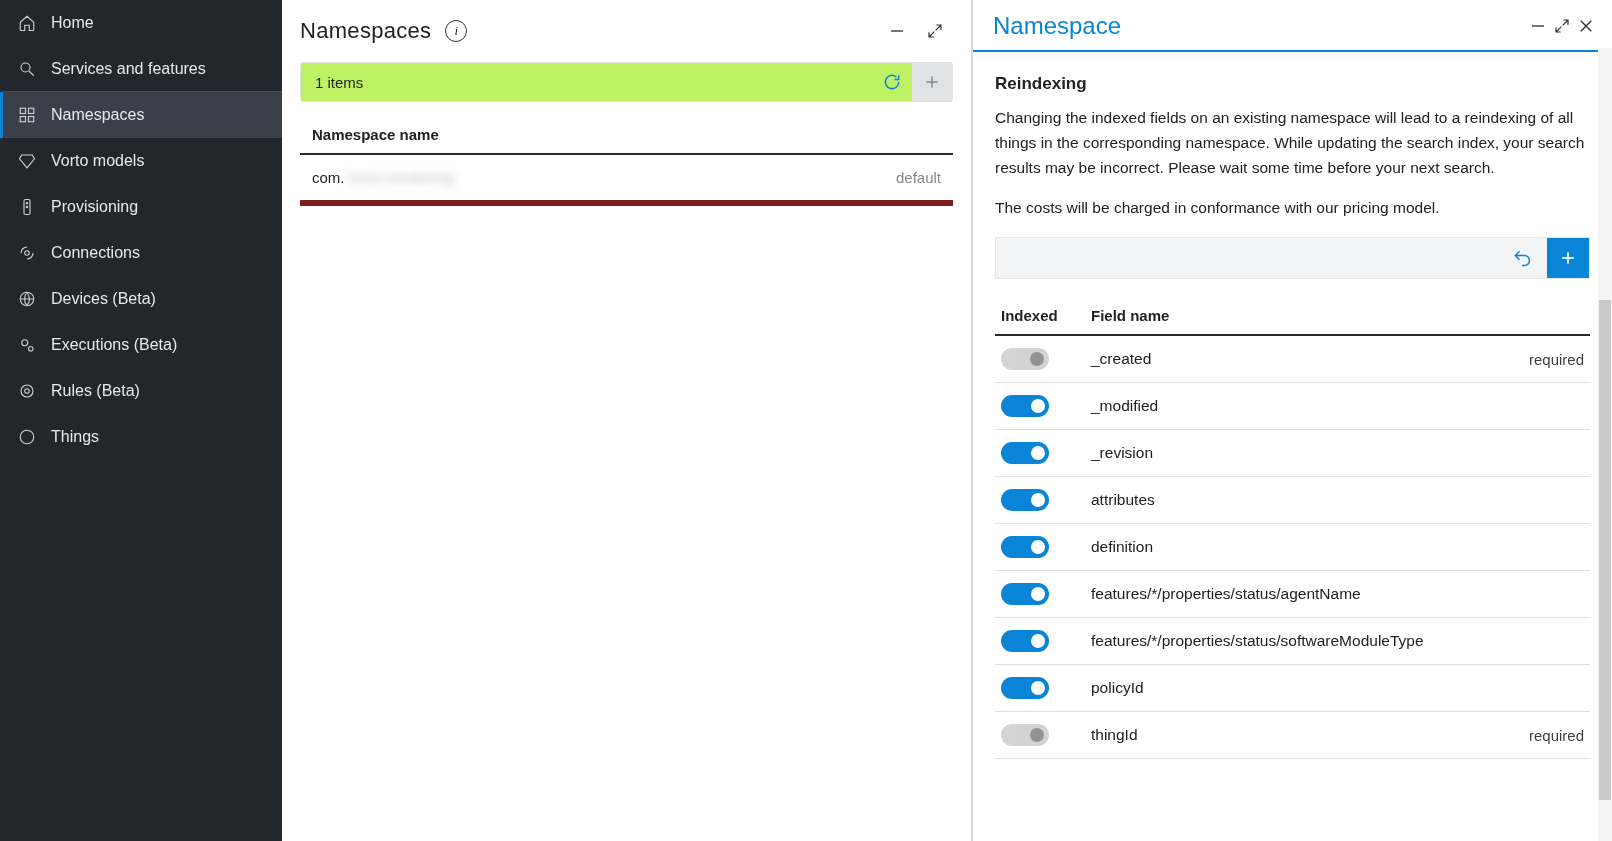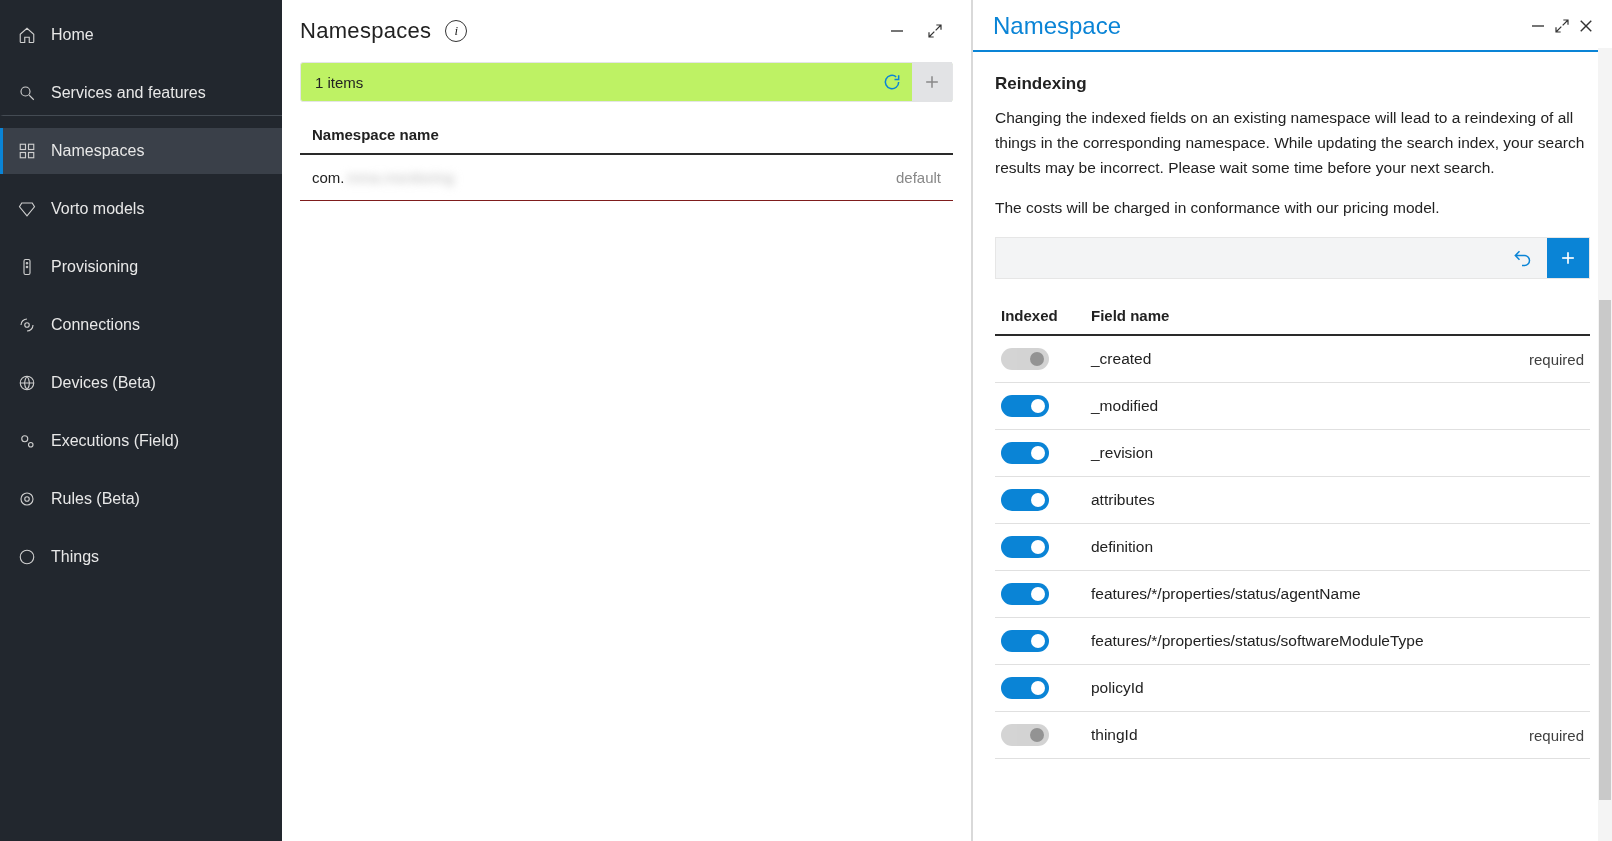--- a/index.html
+++ b/index.html
@@ -27,21 +27,20 @@
   }
   .sidebar-item {
     display: flex;
     align-items: center;
     height: 46px;
     padding: 0 14px;
     cursor: pointer;
     gap: 14px;
     font-size: 16px;
     border-left: 3px solid transparent;
-    margin-top: 12px;
   }
   .sidebar-item.separator-below { border-bottom: 1px solid #444b53; }
   .sidebar-item.active { background: #3a4049; border-left: 3px solid #0a84d6; }
   .sidebar-icon {
     width: 20px;
     height: 20px;
     display: inline-flex;
     align-items: center;
     justify-content: center;
     flex-shrink: 0;
@@ -93,21 +92,21 @@
   .table-wrap { padding: 0 18px; }
   .table-head {
     display: flex; align-items: center;
     padding: 10px 12px;
     border-bottom: 2px solid #2a2a2a;
     font-weight: 600;
   }
   .table-row {
     display: flex; align-items: flex-start;
     padding: 14px 12px;
-    border-bottom: 1px solid #7f1d1d;
+    border-bottom: 6px solid #7f1d1d;
   }
   .col-name { flex: 1; display: inline-flex; align-items: baseline; gap: 2px; }
   .col-tag { color: #888; font-size: 15px; }
   .blurred {
     filter: blur(4px);
     color: #bbb;
   }
 
   
   .right {
@@ -265,21 +264,21 @@
       </span>
       <span>Devices (Beta)</span>
     </div>
     <div class="sidebar-item">
       <span class="sidebar-icon">
         <svg viewBox="0 0 24 24" width="18" height="18">
             <circle cx="9" cy="9" r="4"></circle>
             <circle cx="17" cy="17" r="3"></circle>
           </svg>
       </span>
-      <span>Executions (Field)</span>
+      <span>Executions (Beta)</span>
     </div>
     <div class="sidebar-item">
       <span class="sidebar-icon">
         <svg viewBox="0 0 24 24" width="18" height="18">
             <circle cx="12" cy="12" r="8"></circle>
             <circle cx="12" cy="12" r="3"></circle>
           </svg>
       </span>
       <span>Rules (Beta)</span>
     </div>

